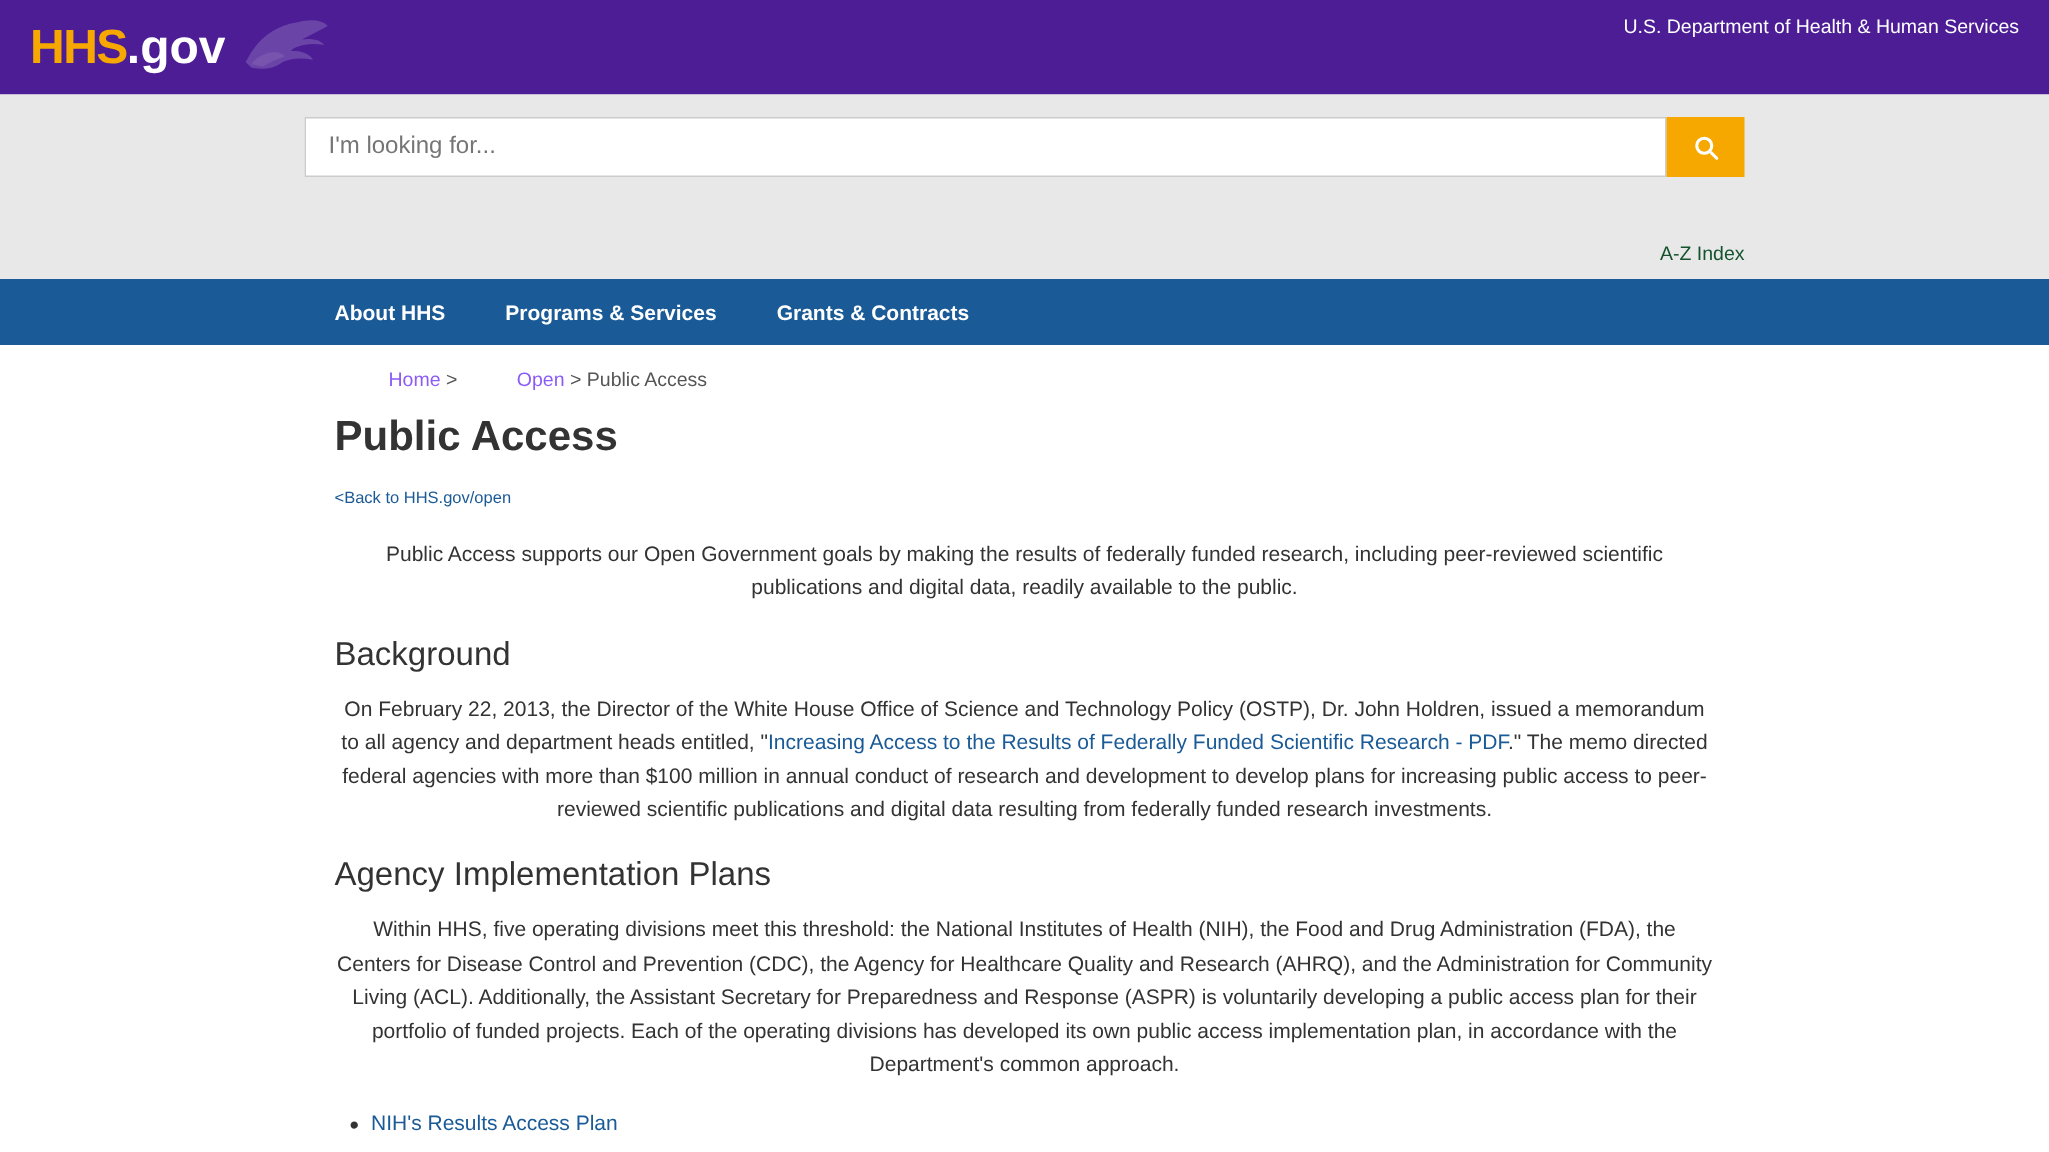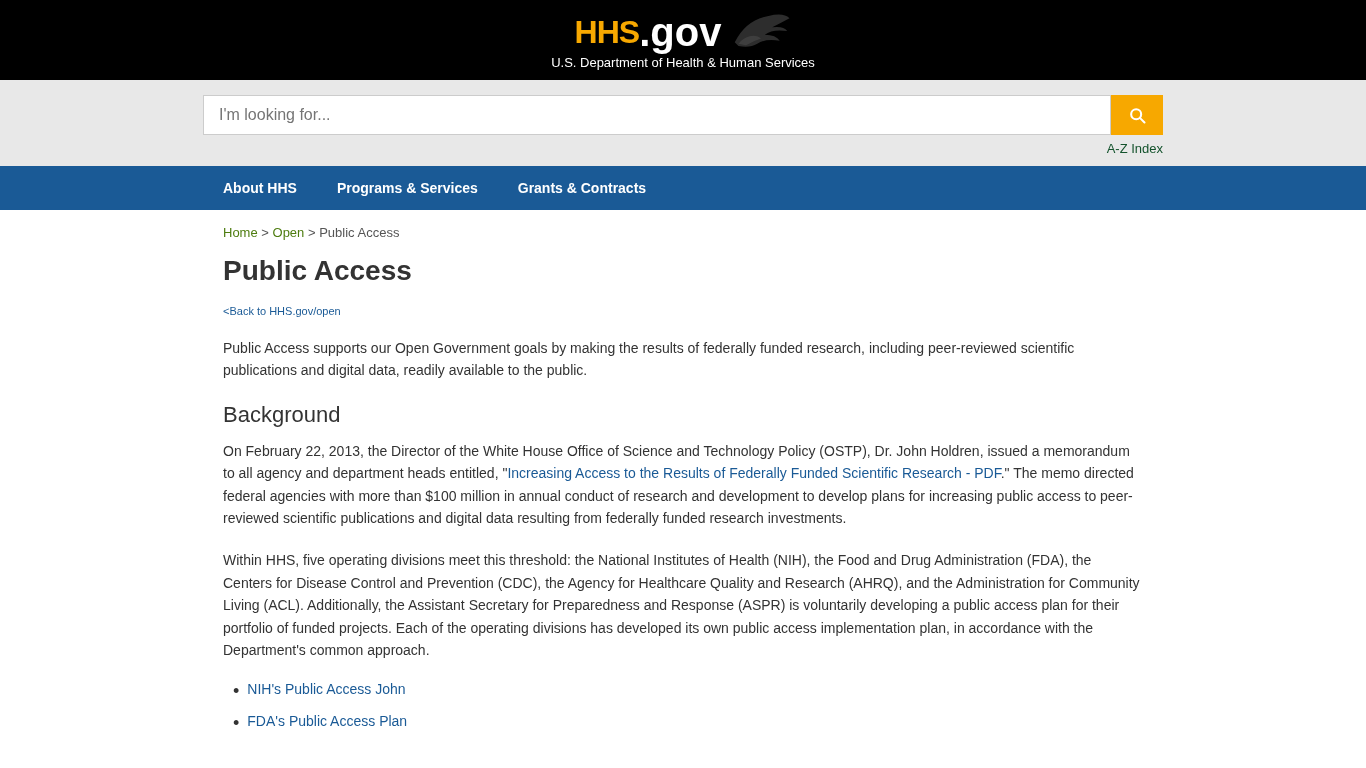--- a/index.html
+++ b/index.html
@@ -1,56 +1,56 @@
 <!DOCTYPE html>
 <html><head>
   <meta charset="utf-8">
   <style>
     * { margin: 0; padding: 0; box-sizing: border-box; }
     body { font-family: Arial, sans-serif; font-size: 14px; color: #333; background: #fff; }
 
     
     .top-header {
-      background: #000000;
+      background: #4c1d95;
       padding: 10px 20px;
       display: flex;
-      align-items: center;
+      align-items: flex-start;
       justify-content: space-between;
-      flex-direction: column;
     }
     .logo-area {
       display: flex;
       align-items: center;
     }
     .logo-hhs {
       font-size: 32px;
       font-weight: bold;
       color: #f7a800;
       letter-spacing: -1px;
     }
     .logo-gov {
-      font-size: 40px;
+      font-size: 32px;
       font-weight: bold;
       color: #fff;
     }
     .logo-bird {
       margin-left: 10px;
       opacity: 0.5;
     }
     .top-agency {
       color: #fff;
       font-size: 13px;
     }
 
     
     .search-area {
       background: #e8e8e8;
       padding: 15px 20px 10px 20px;
       display: flex;
       flex-direction: column;
+      gap: 37px;
     }
     .search-row {
       display: flex;
       width: 100%;
       max-width: 960px;
       margin: 0 auto;
     }
     .search-input {
       flex: 1;
       padding: 10px 15px;
@@ -114,22 +114,23 @@
       padding: 15px 20px 30px;
     }
 
     
     .breadcrumb {
       font-size: 13px;
       color: #555;
       margin-bottom: 15px;
     }
     .breadcrumb a {
-      color: #4d7c0f;
-      text-decoration: none;
+      color: #8b5cf6;
+      text-decoration: none;
+      margin-left: 36px;
     }
     .breadcrumb span { color: #555; }
 
     
     .page-title {
       font-size: 28px;
       font-weight: bold;
       color: #333;
       margin-bottom: 15px;
     }
@@ -142,20 +143,21 @@
       display: inline-block;
       margin-bottom: 20px;
     }
 
     
     .body-text {
       font-size: 14px;
       line-height: 1.6;
       color: #333;
       margin-bottom: 20px;
+      text-align: center;
     }
 
     
     .section-heading {
       font-size: 22px;
       font-weight: normal;
       color: #333;
       margin-bottom: 12px;
     }
 
@@ -247,27 +249,28 @@
   
   <p class="body-text">Public Access supports our Open Government goals by making the results of federally funded research, including peer-reviewed scientific publications and digital data, readily available to the public.</p>
 
   
   <h2 class="section-heading">Background</h2>
   <p class="body-text">
     <span>On February 22, 2013, the Director of the White House Office of Science and Technology Policy (OSTP), Dr. John Holdren, issued a memorandum to all agency and department heads entitled, "</span><a class="content-link" href="#">Increasing Access to the Results of Federally Funded Scientific Research - PDF</a><span>." The memo directed federal agencies with more than $100 million in annual conduct of research and development to develop plans for increasing public access to peer-reviewed scientific publications and digital data resulting from federally funded research investments.</span>
   </p>
 
   
+  <h2 class="section-heading">Agency Implementation Plans</h2>
   <p class="body-text">Within HHS, five operating divisions meet this threshold: the National Institutes of Health (NIH), the Food and Drug Administration (FDA), the Centers for Disease Control and Prevention (CDC), the Agency for Healthcare Quality and Research (AHRQ), and the Administration for Community Living (ACL). Additionally, the Assistant Secretary for Preparedness and Response (ASPR) is voluntarily developing a public access plan for their portfolio of funded projects. Each of the operating divisions has developed its own public access implementation plan, in accordance with the Department's common approach.</p>
 
   
   <ul class="plan-list">
     <li>
       <span class="bullet">•</span>
-      <a class="content-link" href="#">NIH's Public Access John</a>
+      <a class="content-link" href="#">NIH's Results Access Plan</a>
     </li>
     <li>
       <span class="bullet">•</span>
       <a class="content-link" href="#">FDA's Public Access Plan</a>
     </li>
   </ul>
 
 </main>
 
 </body></html>

